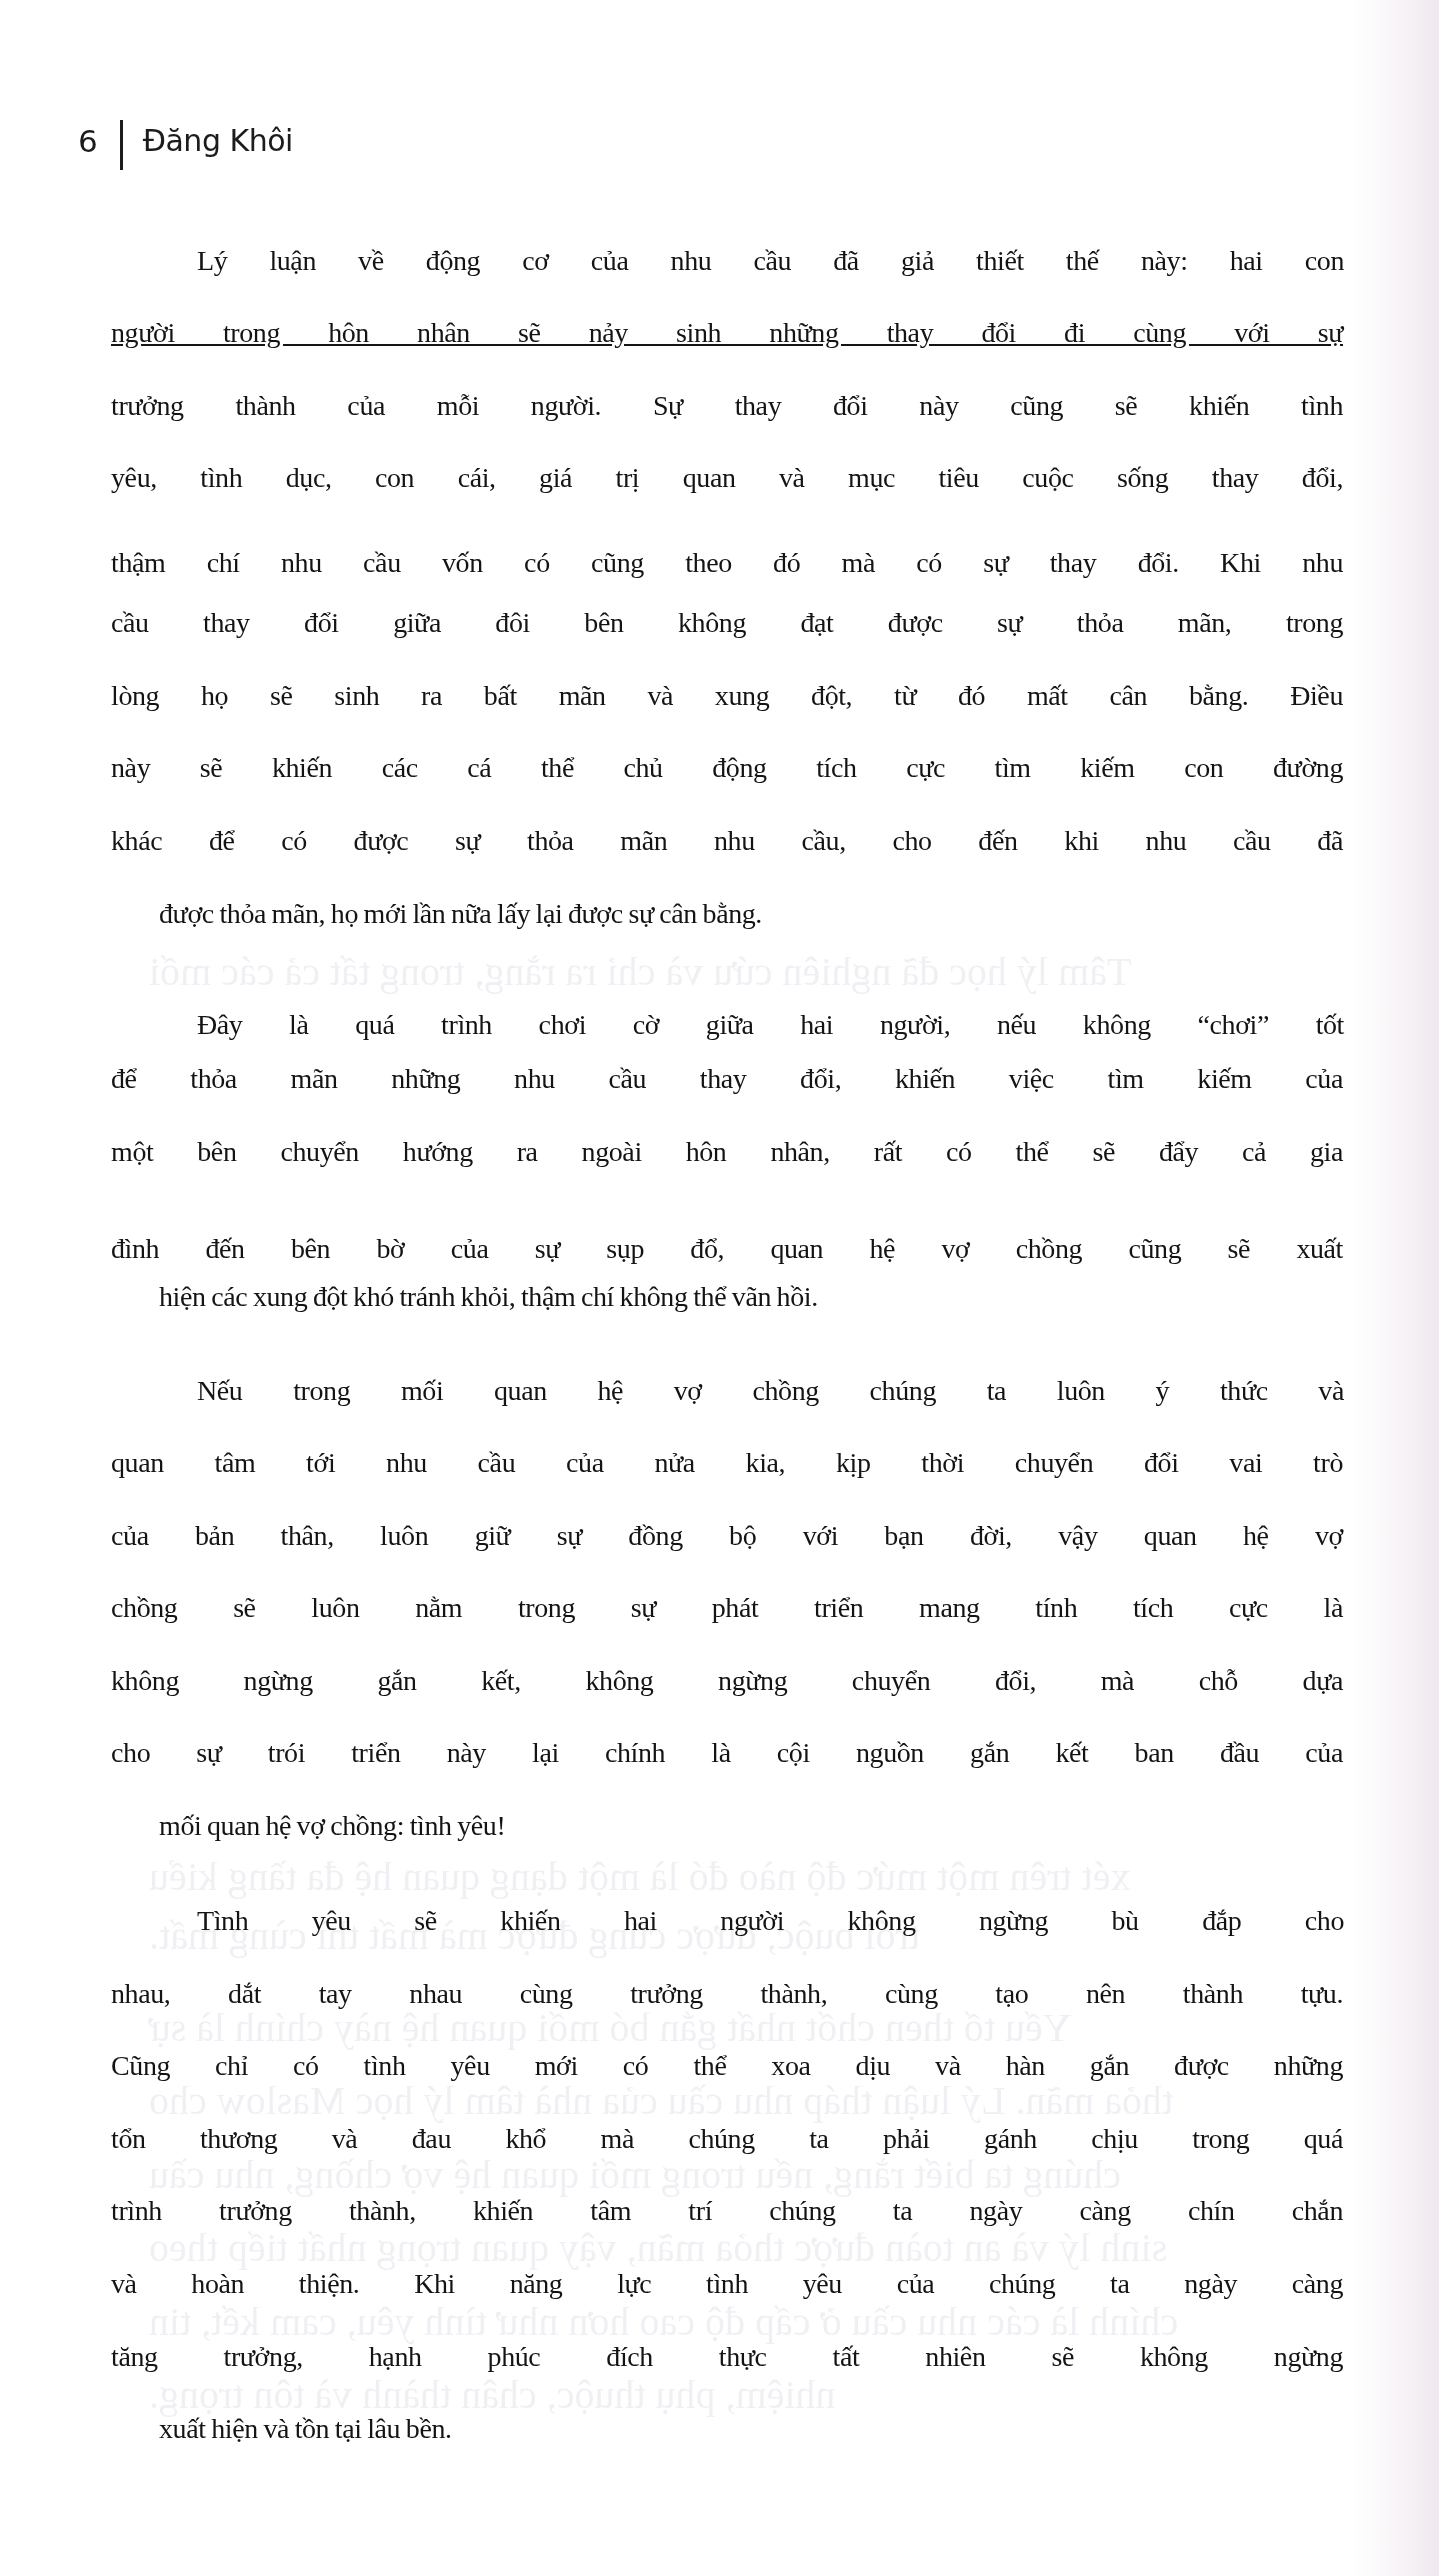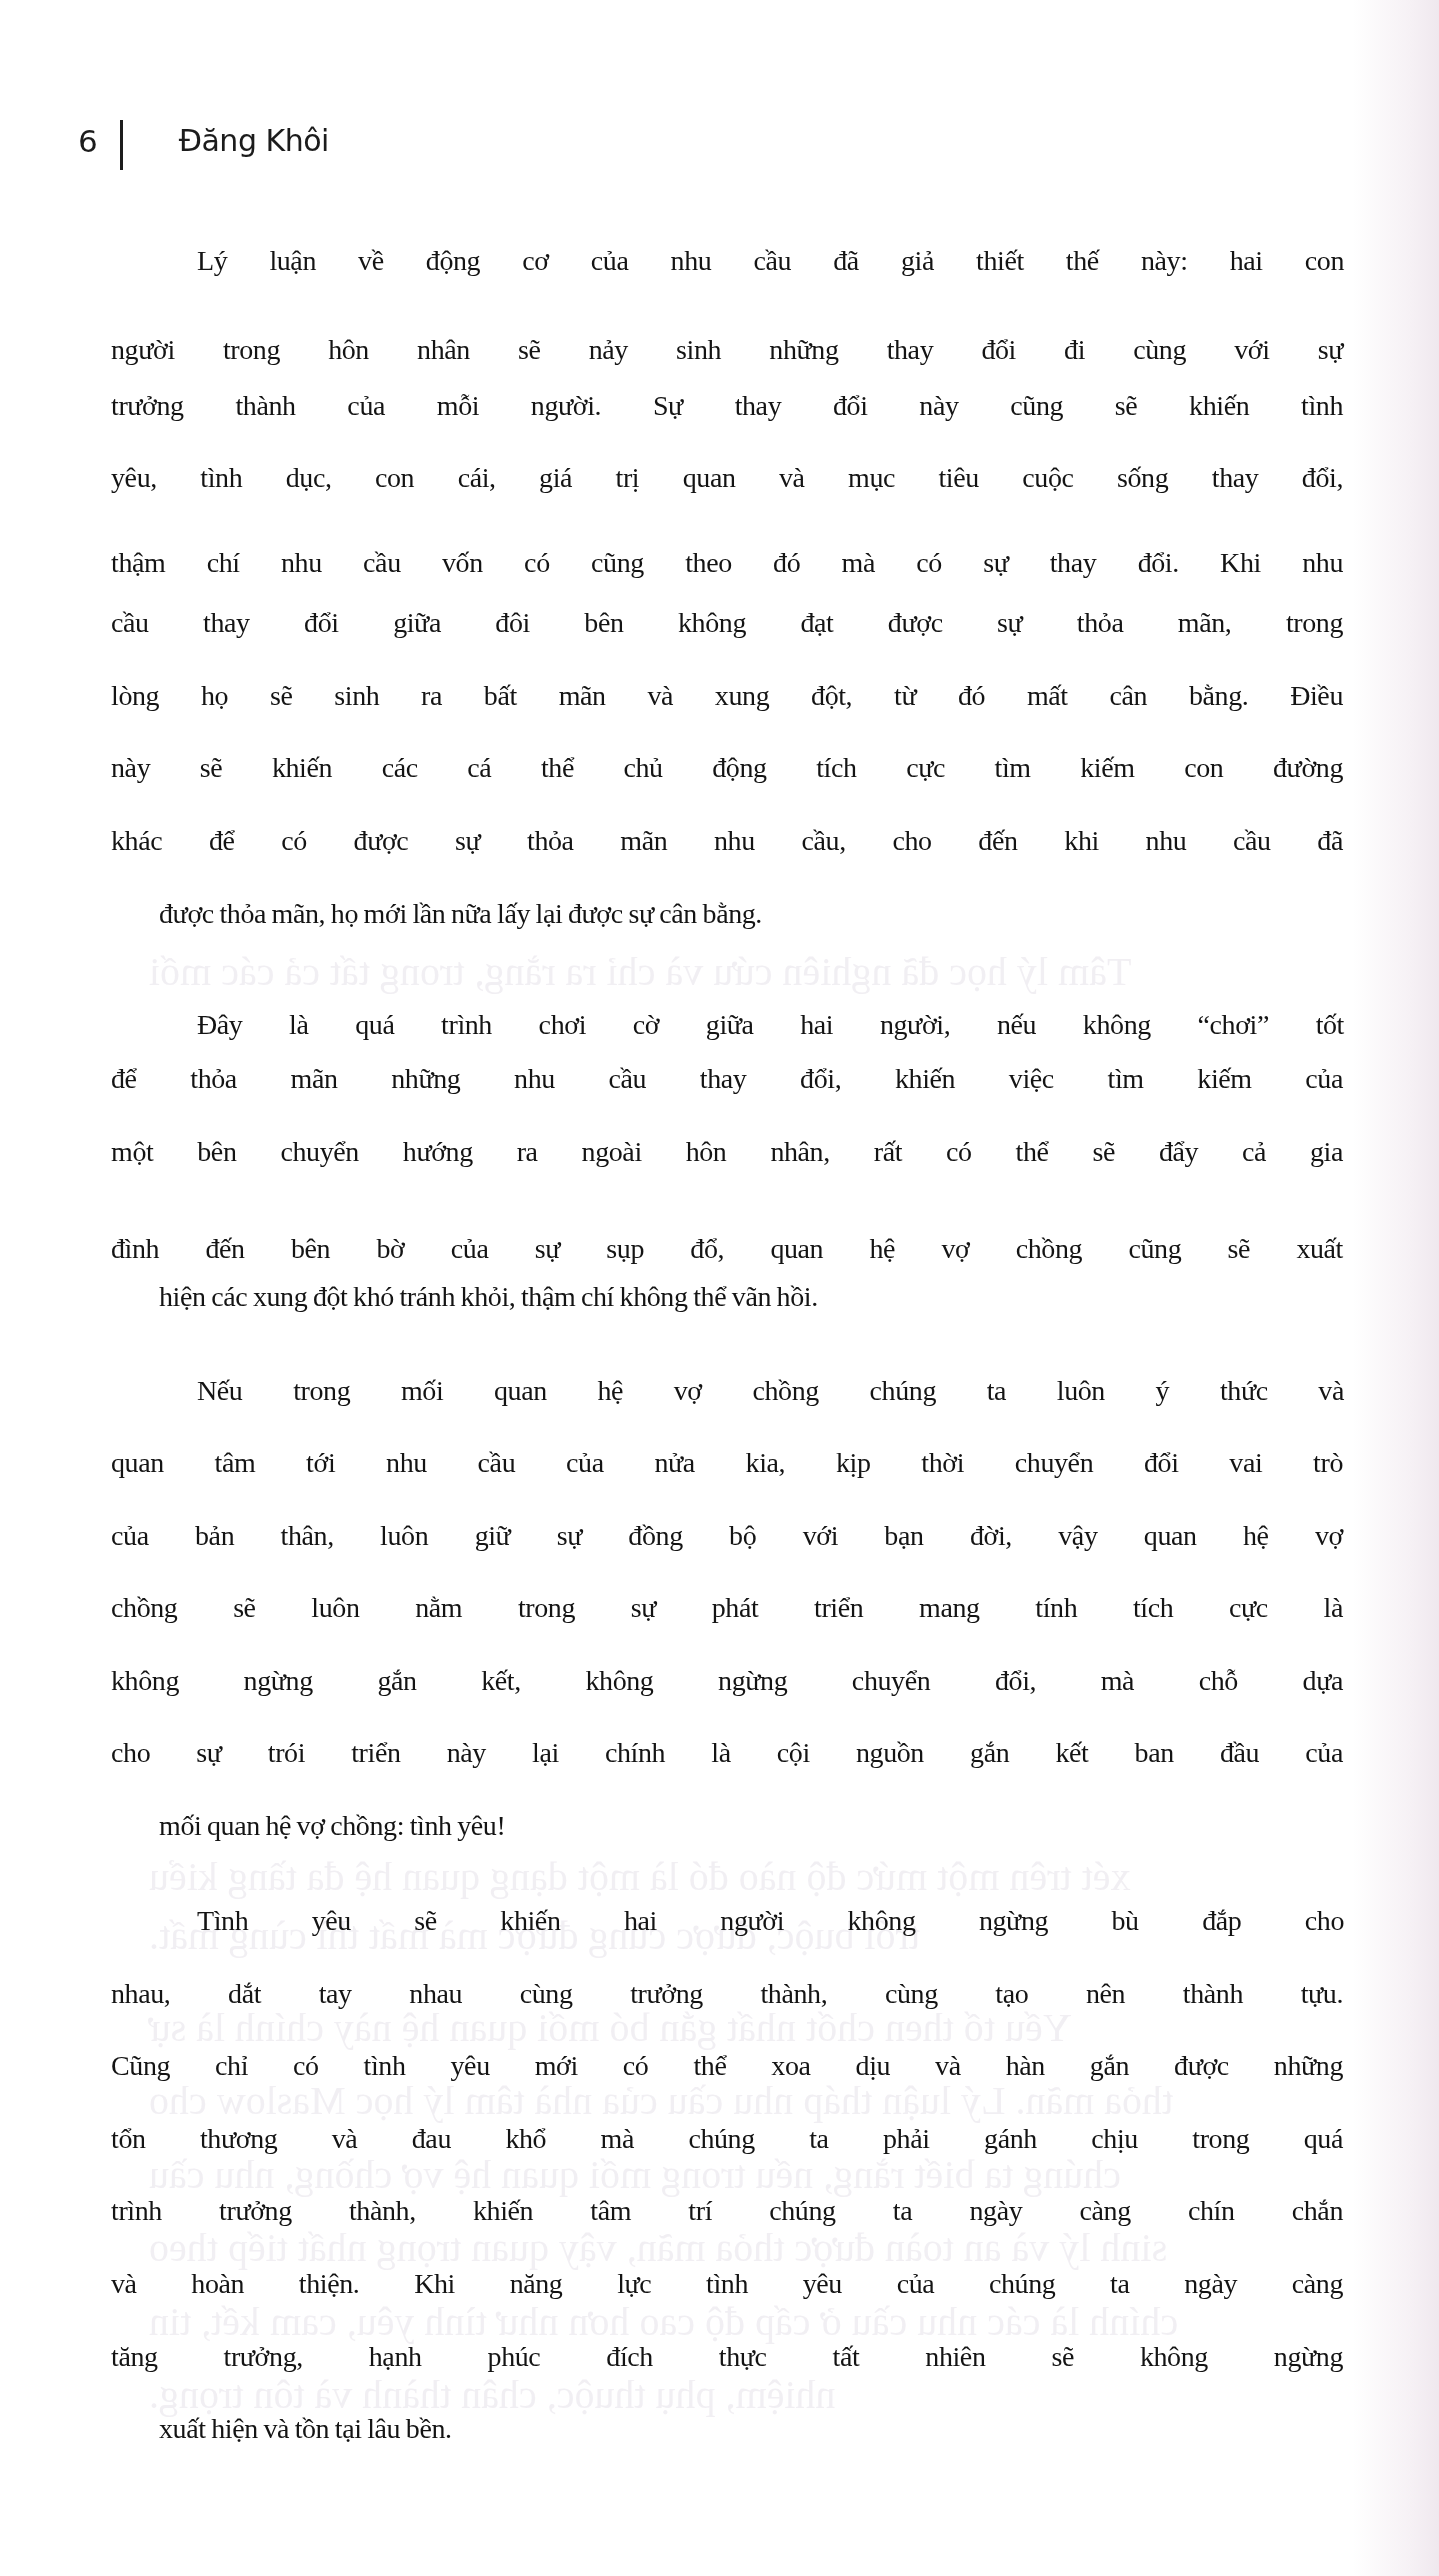--- a/index.html
+++ b/index.html
@@ -42,21 +42,20 @@
       height: 50px;
       background: #1c1c1c;
       margin: 0 20px 0 22px;
       position: relative;
       top: 4px;
     }
     .header-title {
       font-size: 30px;
       line-height: 1;
       letter-spacing: -0.5px;
-      margin-left: 36px;
     }
     .line {
       position: absolute;
       left: 111px;
       width: 1232px;
       font-size: 28px;
       line-height: 60px;
       height: 60px;
       white-space: nowrap;
       text-align: justify;
@@ -92,21 +91,21 @@
   <div class="bleed" style="left:149px; top:2365px;">nhiệm, phụ thuộc, chân thành và tôn trọng.</div>
 
   <div class="running-head">
     <span class="page-number">6</span>
     <span class="divider"></span>
     <span class="header-title">Đăng Khôi</span>
   </div>
 
   <div>
     <div class="line first" style="top:231px;">Lý luận về động cơ của nhu cầu đã giả thiết thế này: hai con</div>
-    <div class="line" style="top:320px;">người trong hôn nhân sẽ nảy sinh những thay đổi đi cùng với sự</div>
+    <div class="line" style="top:303px;text-decoration:underline;">người trong hôn nhân sẽ nảy sinh những thay đổi đi cùng với sự</div>
     <div class="line" style="top:376px;">trưởng thành của mỗi người. Sự thay đổi này cũng sẽ khiến tình</div>
     <div class="line" style="top:448px;">yêu, tình dục, con cái, giá trị quan và mục tiêu cuộc sống thay đổi,</div>
     <div class="line" style="top:521px;margin-top:12px;">thậm chí nhu cầu vốn có cũng theo đó mà có sự thay đổi. Khi nhu</div>
     <div class="line" style="top:593px;">cầu thay đổi giữa đôi bên không đạt được sự thỏa mãn, trong</div>
     <div class="line" style="top:666px;">lòng họ sẽ sinh ra bất mãn và xung đột, từ đó mất cân bằng. Điều</div>
     <div class="line" style="top:738px;">này sẽ khiến các cá thể chủ động tích cực tìm kiếm con đường</div>
     <div class="line" style="top:811px;">khác để có được sự thỏa mãn nhu cầu, cho đến khi nhu cầu đã</div>
     <div class="line last" style="top:884px;">được thỏa mãn, họ mới lần nữa lấy lại được sự cân bằng.</div>
   </div>
 

